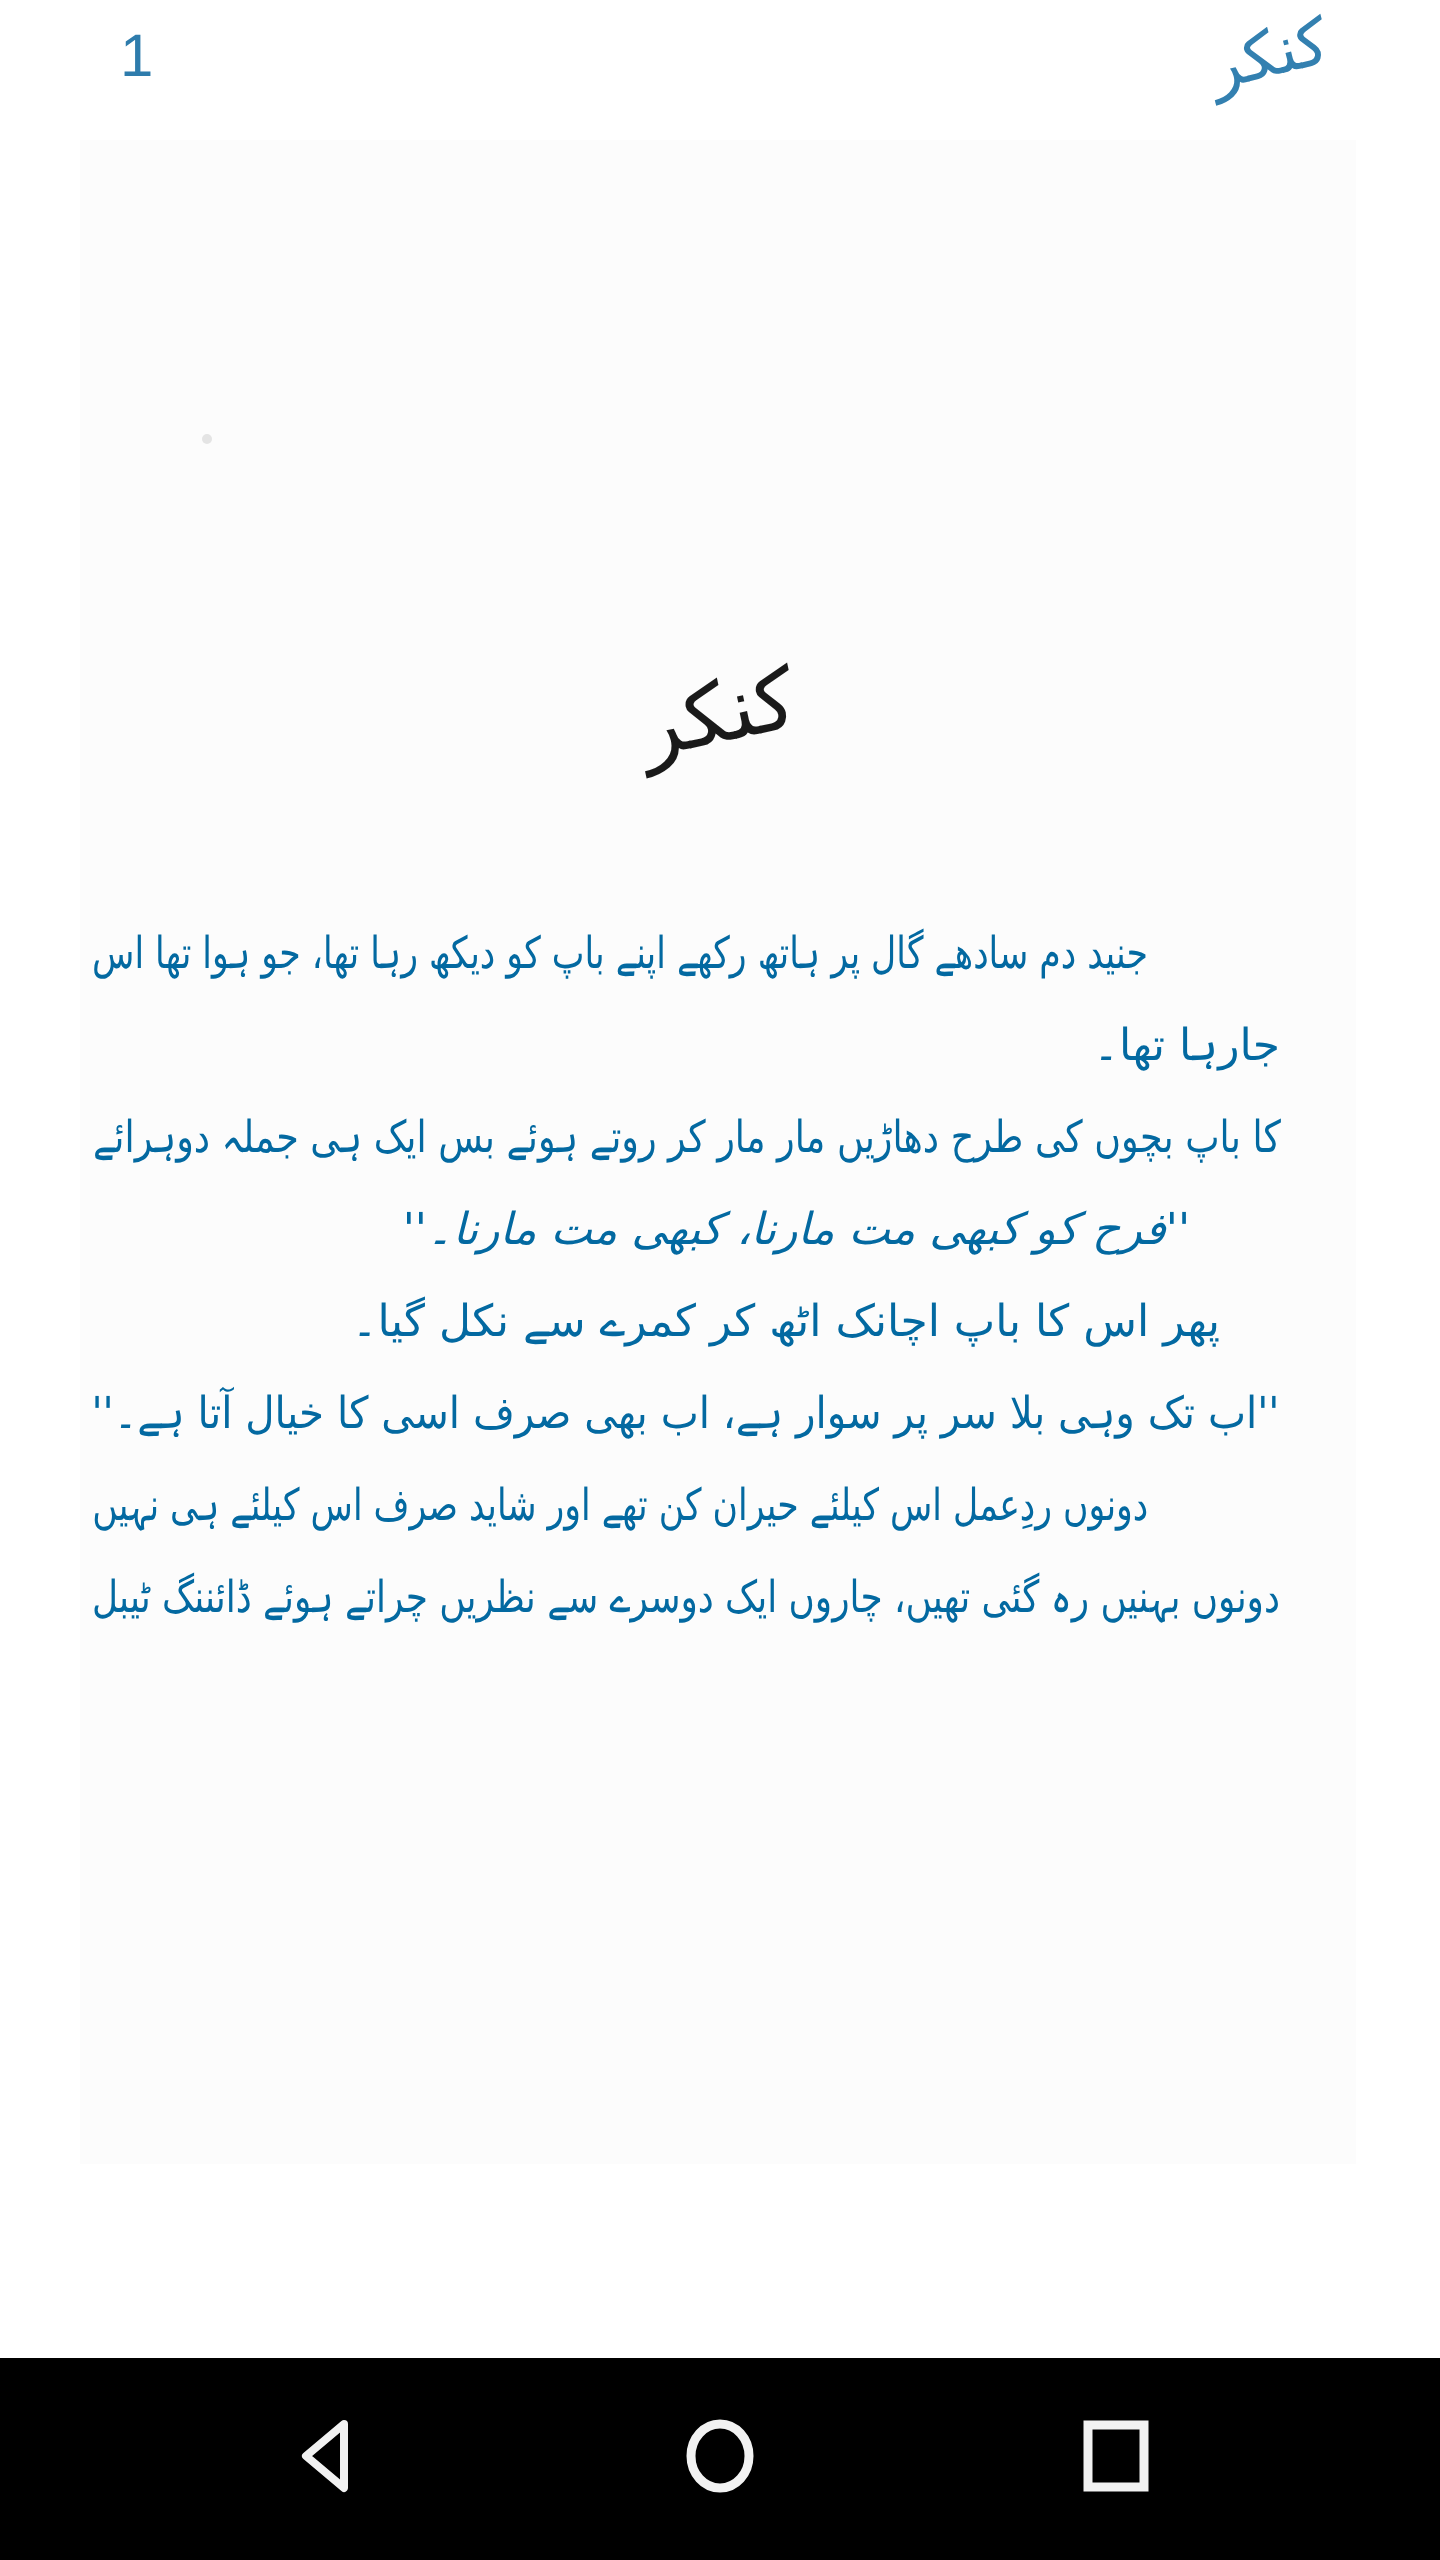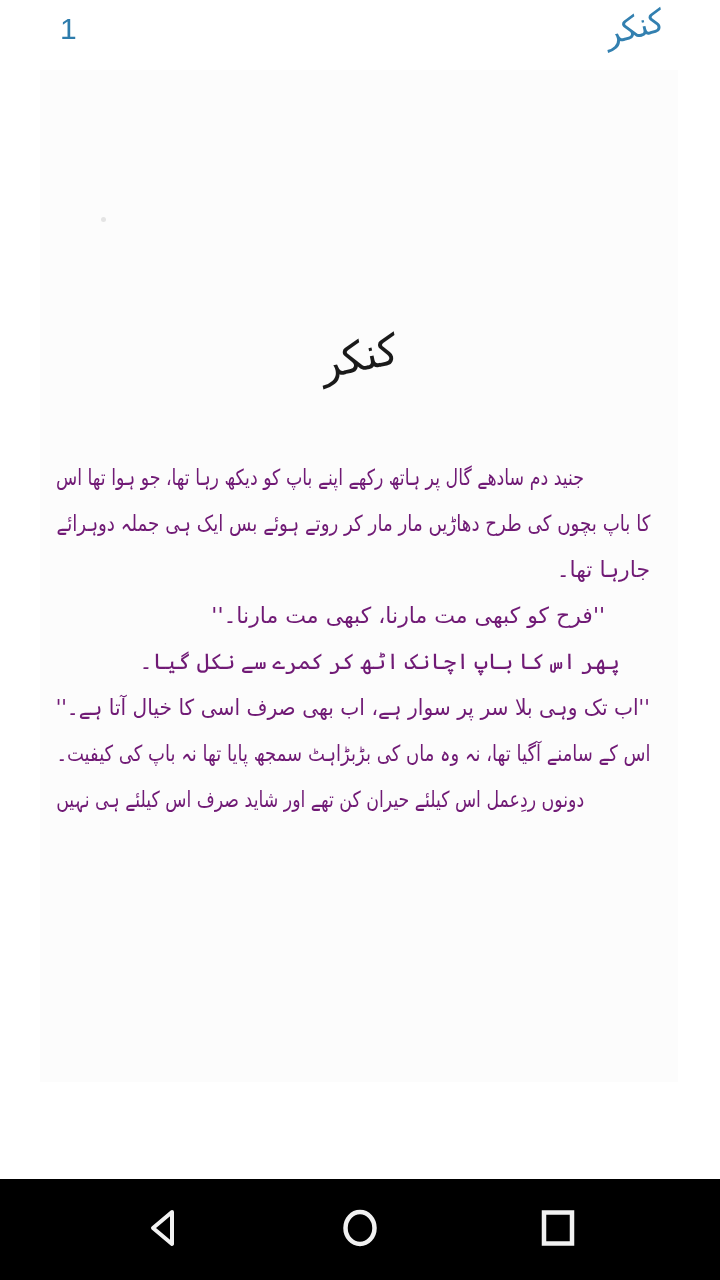--- a/index.html
+++ b/index.html
@@ -28,34 +28,34 @@
   .artifact{
     position:absolute;left:61px;top:147px;width:5px;height:5px;
     border-radius:50%;background:#e4e4e4;
   }
   .chapter-title{
     position:absolute;top:262px;left:0;right:0;height:70px;
     text-align:center;font-size:42px;color:#1a1a1a;direction:rtl;
   }
   .chapter-title .calli{transform:rotate(-12deg);}
   .text-block{
-    position:absolute;top:385px;left:22px;right:28px;
-    direction:rtl;color:#701a75;
+    position:absolute;top:385px;left:22px;right:38px;
+    direction:rtl;color:#0369a1;
   }
   .line{
     height:46px;line-height:46px;font-size:22px;
     white-space:nowrap;text-align:right;
   }
   .line > span{
     display:inline-block;white-space:nowrap;
     transform-origin:right center;
   }
   .indent-lg{padding-right:66px;}
-  .indent-md{padding-right:45px;}
-  .indent-sm{padding-right:30px;font-family:Liberation Serif, serif;}
+  .indent-md{padding-right:45px;font-style:italic;}
+  .indent-sm{padding-right:30px;}
   
   .nav-bar{
     position:absolute;left:0;top:1179px;width:720px;height:101px;
     background:#000000;display:flex;align-items:center;justify-content:center;
   }
   .nav-btn{
     position:absolute;top:0;width:96px;height:101px;
     display:flex;align-items:center;justify-content:center;
     background:transparent;border:none;padding:0;
   }
@@ -73,27 +73,27 @@
     <span class="header-title"><span class="calli">کنکر</span></span>
   </div>
 
   <div class="page">
     <div class="artifact"></div>
 
     <div class="chapter-title"><span class="calli">کنکر</span></div>
 
     <div class="text-block">
       <div class="line justify indent-lg"><span style="transform: scaleX(0.789238);">جنید دم سادھے گال پر ہاتھ رکھے اپنے باپ کو دیکھ رہا تھا، جو ہوا تھا اس</span></div>
+      <div class="line"><span style="transform: scaleX(1);">جارہا تھا۔</span></div>
       <div class="line justify"><span style="transform: scaleX(0.829048);">کا باپ بچوں کی طرح دھاڑیں مار مار کر روتے ہوئے بس ایک ہی جملہ دوہرائے</span></div>
-      <div class="line"><span style="transform: scaleX(1);">جارہا تھا۔</span></div>
       <div class="line indent-md"><span style="transform: scaleX(1);">''فرح کو کبھی مت مارنا، کبھی مت مارنا۔''</span></div>
       <div class="line indent-sm"><span style="transform: scaleX(1);">پھر اس کا باپ اچانک اٹھ کر کمرے سے نکل گیا۔</span></div>
       <div class="line justify"><span style="transform: scaleX(0.918461);">''اب تک وہی بلا سر پر سوار ہے، اب بھی صرف اسی کا خیال آتا ہے۔''</span></div>
-      <div class="line justify"><span style="transform: scaleX(0.817742);">اس کے سامنے آگیا تھا، نہ وہ ماں کی بڑبڑاہٹ سمجھ پایا تھا نہ باپ کی کیفیت۔</span></div>
       <div class="line justify indent-lg"><span style="transform: scaleX(0.787894);">دونوں ردِعمل اس کیلئے حیران کن تھے اور شاید صرف اس کیلئے ہی نہیں</span></div>
+      <div class="line justify"><span style="transform: scaleX(0.814867);">دونوں بہنیں رہ گئی تھیں، چاروں ایک دوسرے سے نظریں چراتے ہوئے ڈائننگ ٹیبل</span></div>
     </div>
   </div>
 
   <div class="nav-bar">
     <button class="nav-btn nav-back">
       <span>
         <svg width="28" height="38" viewBox="0 0 28 38">
           <path d="M24 3 L5 19 L24 35 Z" fill="none" stroke="#f2f2f2" stroke-width="4" stroke-linejoin="round"></path>
         </svg>
       </span>

